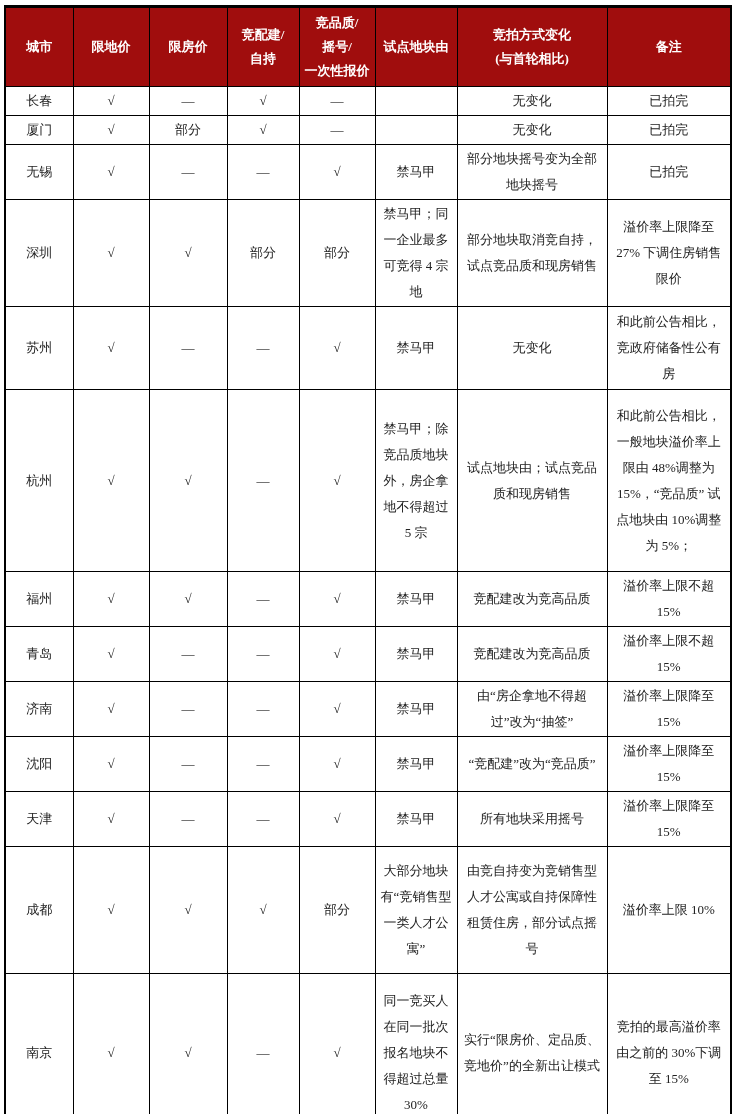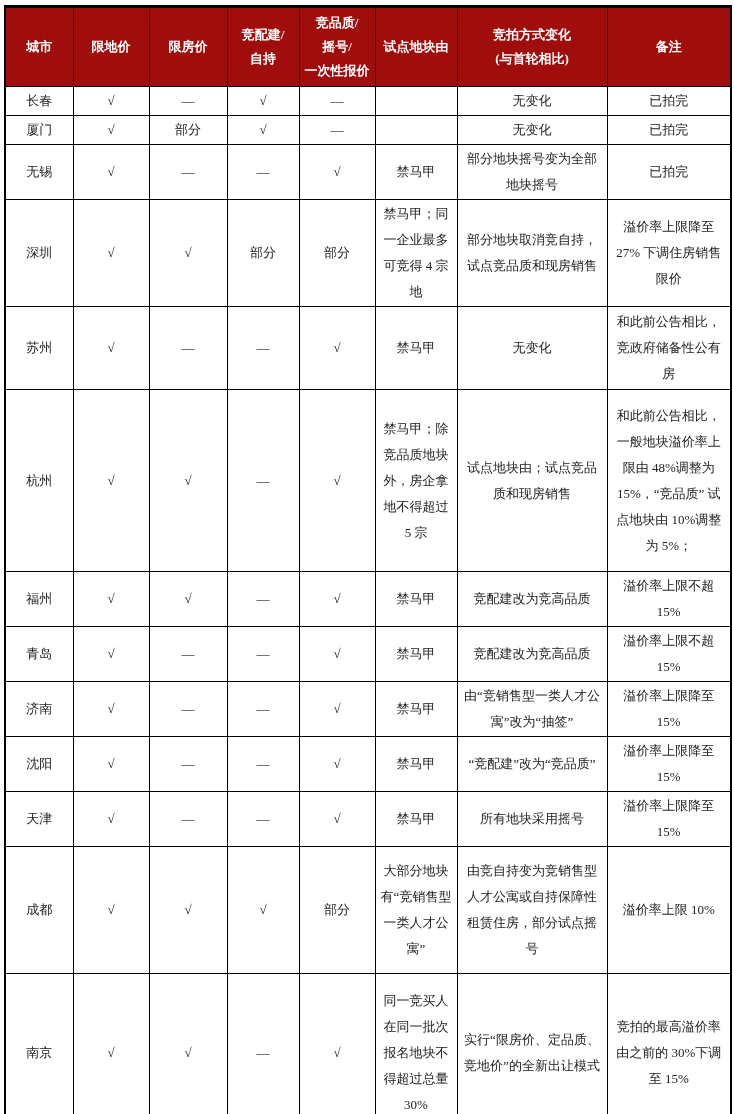--- a/index.html
+++ b/index.html
@@ -161,21 +161,21 @@
           <td>竞配建改为竞高品质</td>
           <td>溢价率上限不超 15%</td>
         </tr>
         <tr style="height: 54px;">
           <td>济南</td>
           <td class="check-cell">√</td>
           <td class="check-cell">—</td>
           <td class="check-cell">—</td>
           <td class="check-cell">√</td>
           <td>禁马甲</td>
-          <td>由“竞销售型一类人才公寓”改为“抽签”</td>
+          <td>由“房企拿地不得超过”改为“抽签”</td>
           <td>溢价率上限降至 15%</td>
         </tr>
         <tr style="height: 53px;">
           <td>沈阳</td>
           <td class="check-cell">√</td>
           <td class="check-cell">—</td>
           <td class="check-cell">—</td>
           <td class="check-cell">√</td>
           <td>禁马甲</td>
           <td>“竞配建”改为“竞品质”</td>

